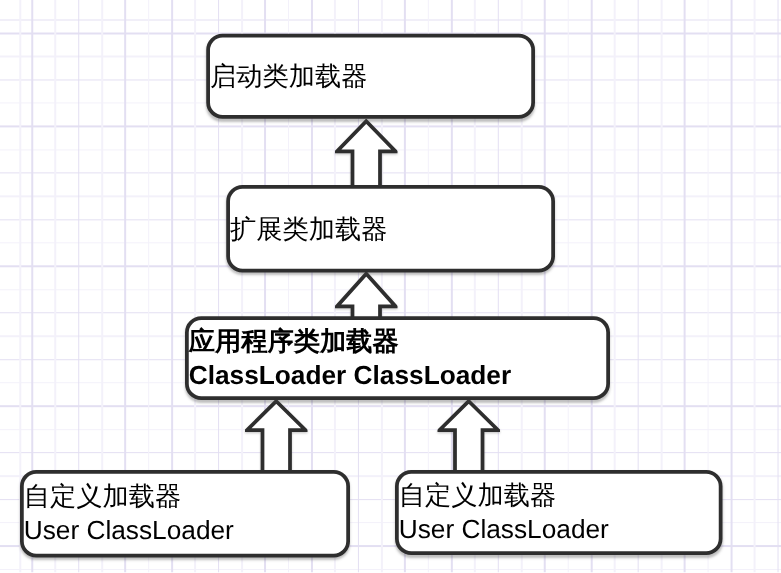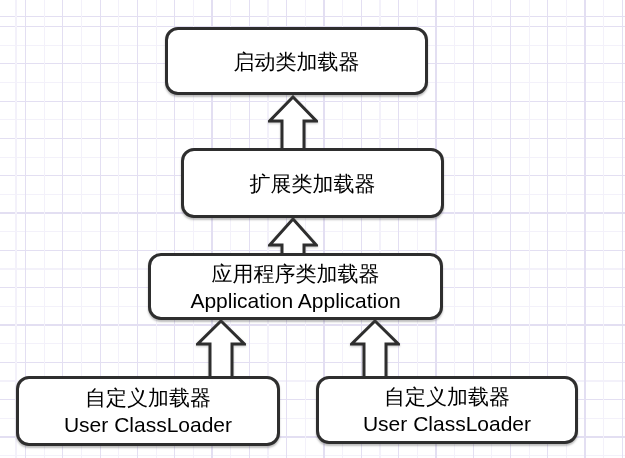--- a/index.html
+++ b/index.html
@@ -35,33 +35,33 @@
   }
 
   .node {
     position: absolute;
     background: var(--node-fill);
     border: 3.4px solid var(--node-border);
     border-radius: 13px;
     box-shadow: 0 2px 2px rgba(70, 70, 70, 0.35);
     display: flex;
     flex-direction: column;
-    align-items: center;
+    align-items: flex-start;
     justify-content: center;
     text-align: center;
     color: var(--text);
     line-height: 27px;
     z-index: 2;
   }
   .node .zh { font-size: 21px; }
   .node .en { font-size: 21px; }
 
   #node-bootstrap   { left: 165px; top: 27px;  width: 263px; height: 68px; }
   #node-extension   { left: 165px; top: 148px; width: 263px; height: 70px; margin-left: 16px; }
-  #node-application { left: 148px; top: 253px; width: 295px; height: 67px; }
+  #node-application { left: 148px; top: 253px; width: 340px; height: 67px; font-weight: bold; }
   #node-user-left   { left: 16px;  top: 376px; width: 264px; height: 70px; }
   #node-user-right  { left: 316px; top: 376px; width: 262px; height: 68px; }
 
   .arrow {
     position: absolute;
     z-index: 1;
     filter: drop-shadow(0 1.5px 1px rgba(70, 70, 70, 0.3));
   }
   .arrow polygon {
     fill: var(--node-fill);
@@ -95,21 +95,21 @@
   <div class="node" id="node-bootstrap">
     <div class="zh">启动类加载器</div>
   </div>
 
   <div class="node" id="node-extension">
     <div class="zh">扩展类加载器</div>
   </div>
 
   <div class="node" id="node-application">
     <div class="zh">应用程序类加载器</div>
-    <div class="en">Application Application</div>
+    <div class="en">ClassLoader ClassLoader</div>
   </div>
 
   <div class="node" id="node-user-left">
     <div class="zh">自定义加载器</div>
     <div class="en">User ClassLoader</div>
   </div>
 
   <div class="node" id="node-user-right">
     <div class="zh">自定义加载器</div>
     <div class="en">User ClassLoader</div>

